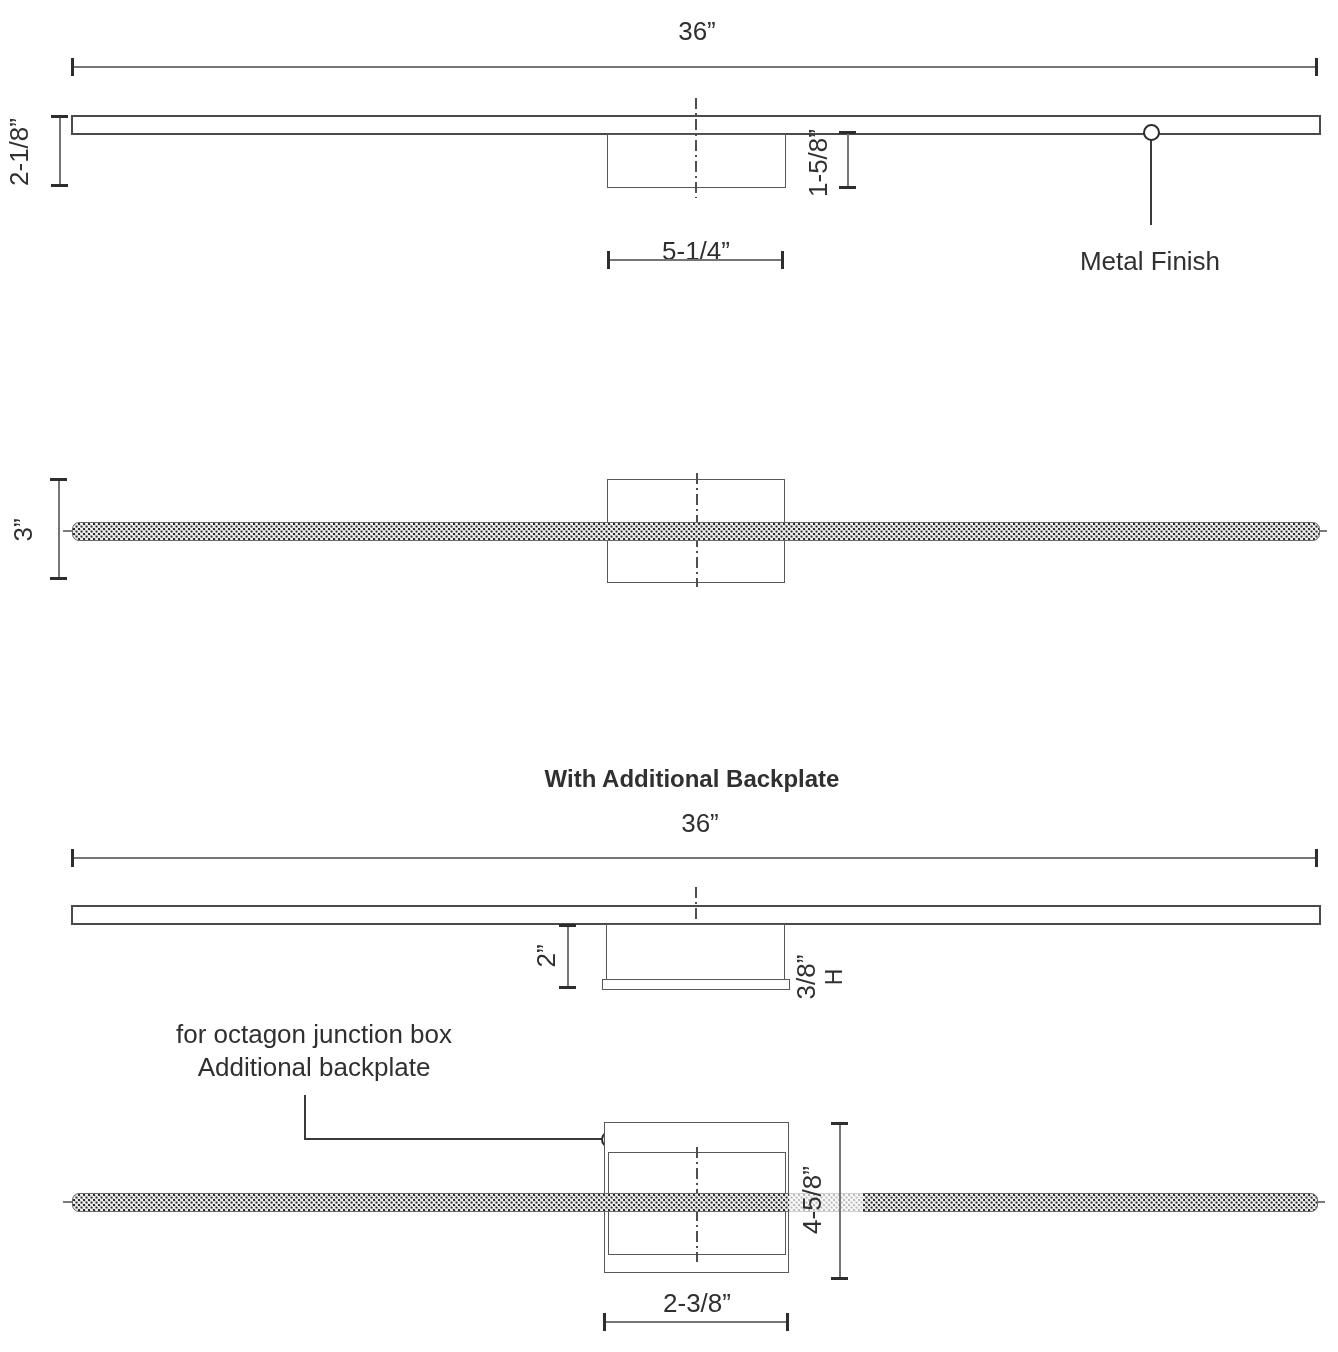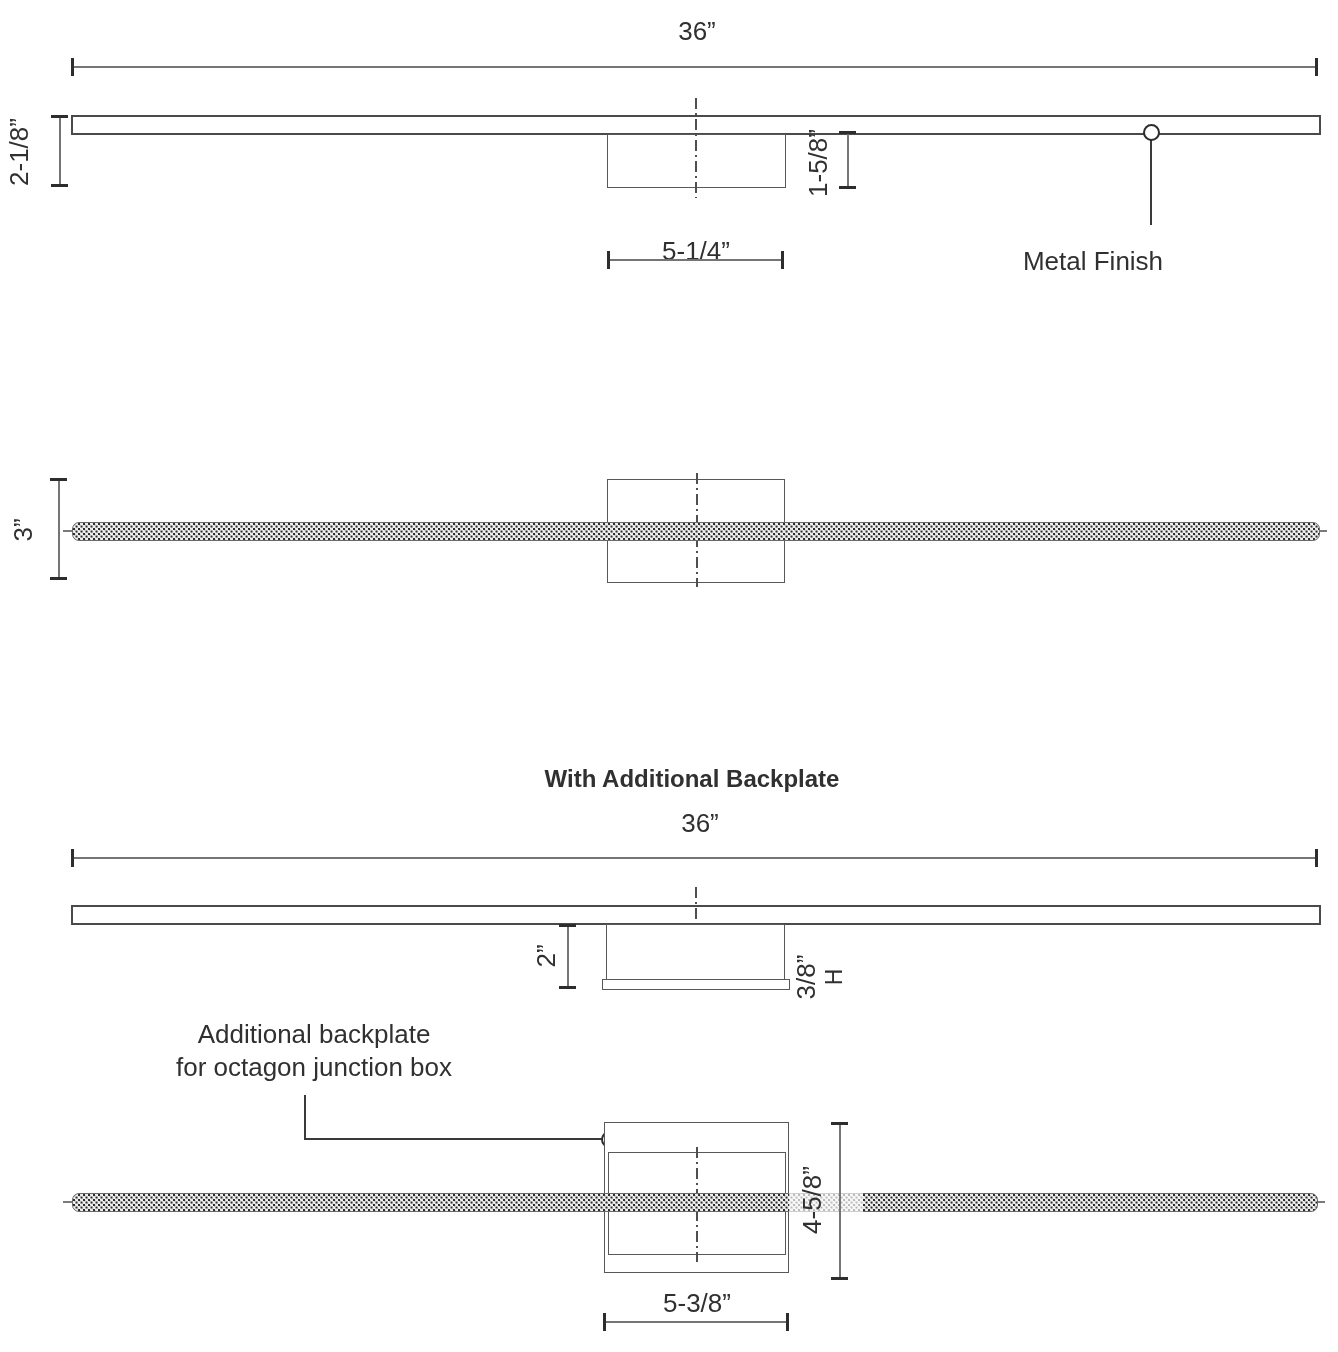--- a/index.html
+++ b/index.html
@@ -63,21 +63,21 @@
   <div class="tickh" style="left:839px; top:186px;"></div>
   <div class="label rot" style="left:753px; top:148px; width:130px;">1-5/8”</div>
 
   <div class="label" style="left:596px; top:236px; width:200px;">5-1/4”</div>
   <div class="hline" style="left:609px; top:259px; width:174px;"></div>
   <div class="tickv" style="left:607px; top:251px;"></div>
   <div class="tickv" style="left:781px; top:251px;"></div>
 
   <div class="lline" style="left:1150px; top:140px; width:2px; height:85px;"></div>
   <div class="callout-circle" style="left:1143px; top:124px;"></div>
-  <div class="label" style="left:963px; top:246px; width:260px;">Metal Finish</div>
+  <div class="label" style="left:1020px; top:246px; width:260px;">Metal Finish</div>
 
   <div class="vline" style="left:58px; top:481px; height:98px;"></div>
   <div class="tickh" style="left:50px; top:478px;"></div>
   <div class="tickh" style="left:50px; top:577px;"></div>
   <div class="label rot" style="left:-27px; top:515px; width:100px;">3”</div>
 
   <div class="outline thin" style="left:607px; top:479px; width:178px; height:104px;"></div>
   <div class="centerline" style="left:696px; top:473px; height:114px;"></div>
 
   <div class="endtick" style="left:63px; top:530px;"></div>
@@ -100,39 +100,39 @@
   <div class="tickh" style="left:559px; top:924px;"></div>
   <div class="tickh" style="left:559px; top:986px;"></div>
   <div class="label rot" style="left:496px; top:941px; width:100px;">2”</div>
 
   <div class="label rot" style="left:770px; top:949px; width:100px; height:56px; line-height:28px;">
     <span style="display:block;">3/8”</span>
     <span style="display:block; font-size:23px;">H</span>
   </div>
 
   <div class="label" style="left:114px; top:1018px; width:400px; line-height:33px;">
+    <span style="display:block;">for octagon junction box</span>
     <span style="display:block;">Additional backplate</span>
-    <span style="display:block;">for octagon junction box</span>
   </div>
   <div class="lline" style="left:304px; top:1095px; width:2px; height:45px;"></div>
   <div class="lline" style="left:304px; top:1138px; width:298px; height:2px;"></div>
   <div class="callout-circle" style="left:601px; top:1131px;"></div>
 
   <div class="outline thin" style="left:604px; top:1122px; width:185px; height:151px;"></div>
   <div class="outline thin" style="left:608px; top:1152px; width:178px; height:103px;"></div>
   <div class="centerline" style="left:696px; top:1147px; height:115px;"></div>
 
   <div class="endtick" style="left:63px; top:1201px;"></div>
   <div class="endtick" style="left:1315px; top:1201px;"></div>
   <div class="stipple" style="left:72px; top:1193px; width:1246px;"></div>
   <div class="fade" style="left:789px; top:1190px; width:74px; height:26px;"></div>
 
   <div class="vline" style="left:839px; top:1125px; height:155px;"></div>
   <div class="tickh" style="left:831px; top:1122px;"></div>
   <div class="tickh" style="left:831px; top:1277px;"></div>
   <div class="label rot" style="left:742px; top:1185px; width:140px;">4-5/8”</div>
 
-  <div class="label" style="left:597px; top:1288px; width:200px;">5-3/8”</div>
+  <div class="label" style="left:597px; top:1288px; width:200px;">2-3/8”</div>
   <div class="hline" style="left:605px; top:1321px; width:183px;"></div>
   <div class="tickv" style="left:603px; top:1313px;"></div>
   <div class="tickv" style="left:786px; top:1313px;"></div>
 
 </div>
 
 </body></html>

